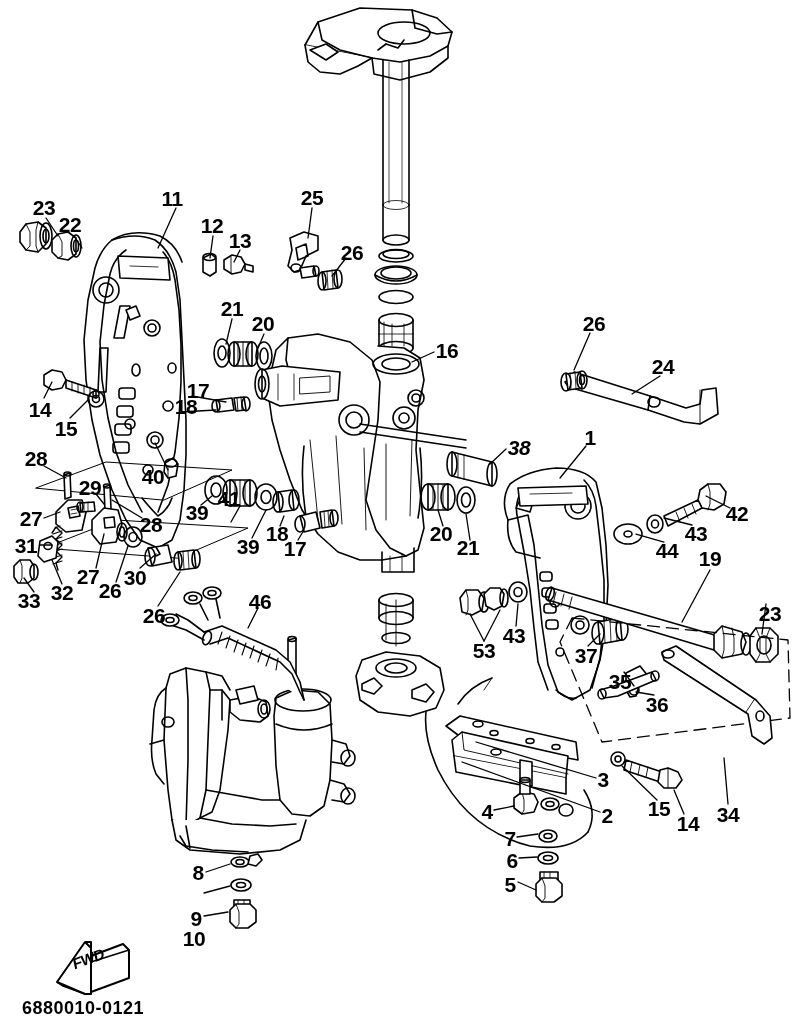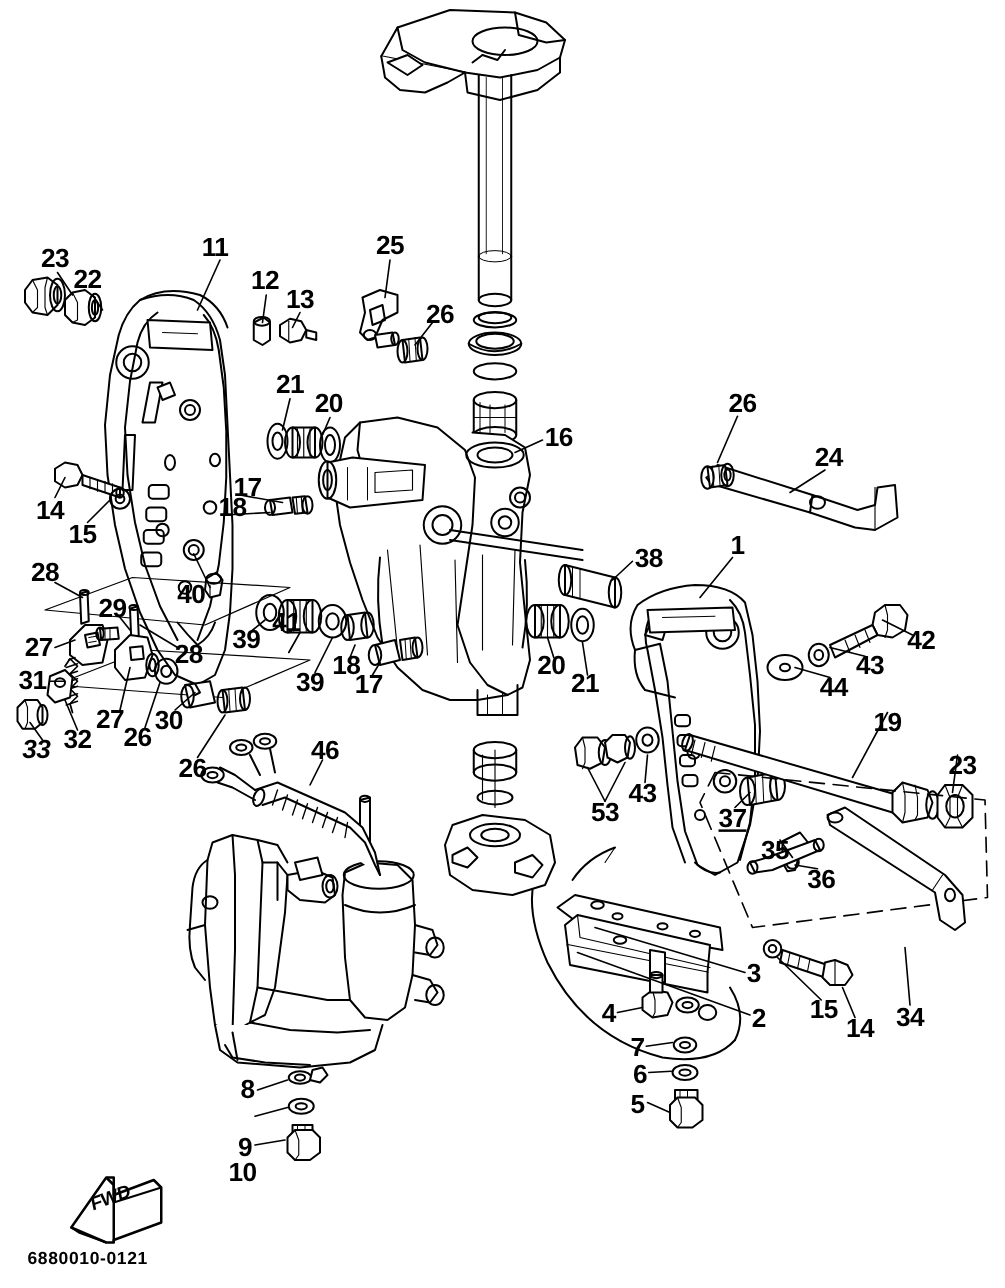--- a/index.html
+++ b/index.html
@@ -35,21 +35,21 @@
     white-space: nowrap;
     letter-spacing: -0.5px;
     transform: translate(-50%, -50%);
     user-select: none;
   }
   #drawing-number {
     position: absolute;
     left: 22px;
     top: 998px;
     font-family: "Liberation Sans", sans-serif;
-    font-size: 14px;
+    font-size: 18px;
     font-weight: 700;
     color: #000000;
     letter-spacing: 0.5px;
     white-space: nowrap;
   }
   #fwd-indicator {
     position: absolute;
     left: 45px;
     top: 936px;
     width: 96px;
@@ -629,48 +629,48 @@
       <div class="callout" style="left: 232px; top: 308px;">21</div>
       <div class="callout" style="left: 263px; top: 323px;">20</div>
       <div class="callout" style="left: 594px; top: 323px;">26</div>
       <div class="callout" style="left: 447px; top: 350px;">16</div>
       <div class="callout" style="left: 663px; top: 366px;">24</div>
       <div class="callout" style="left: 198px; top: 390px;">17</div>
       <div class="callout" style="left: 186px; top: 406px;">18</div>
       <div class="callout" style="left: 40px; top: 409px;">14</div>
       <div class="callout" style="left: 66px; top: 428px;">15</div>
       <div class="callout" style="left: 153px; top: 476px; text-align: center;">40</div>
-      <div class="callout" style="left: 519px; top: 447px;">38</div>
+      <div class="callout" style="left: 519px; top: 447px; font-style: italic;">38</div>
       <div class="callout" style="left: 590px; top: 437px;">1</div>
       <div class="callout" style="left: 36px; top: 458px;">28</div>
       <div class="callout" style="left: 90px; top: 487px;">29</div>
       <div class="callout" style="left: 151px; top: 524px;">28</div>
       <div class="callout" style="left: 31px; top: 518px;">27</div>
       <div class="callout" style="left: 88px; top: 576px;">27</div>
       <div class="callout" style="left: 26px; top: 545px;">31</div>
       <div class="callout" style="left: 62px; top: 592px; text-align: right;">32</div>
-      <div class="callout" style="left: 29px; top: 600px; font-style: italic;">33</div>
+      <div class="callout" style="left: 29px; top: 600px;">33</div>
       <div class="callout" style="left: 110px; top: 590px;">26</div>
       <div class="callout" style="left: 135px; top: 577px;">30</div>
       <div class="callout" style="left: 154px; top: 615px;">26</div>
       <div class="callout" style="left: 197px; top: 512px;">39</div>
       <div class="callout" style="left: 229px; top: 498px;">41</div>
       <div class="callout" style="left: 248px; top: 546px;">39</div>
       <div class="callout" style="left: 277px; top: 533px;">18</div>
       <div class="callout" style="left: 295px; top: 548px;">17</div>
       <div class="callout" style="left: 441px; top: 533px;">20</div>
       <div class="callout" style="left: 468px; top: 547px;">21</div>
       <div class="callout" style="left: 737px; top: 513px;">42</div>
       <div class="callout" style="left: 696px; top: 533px;">43</div>
       <div class="callout" style="left: 667px; top: 550px; text-align: center;">44</div>
-      <div class="callout" style="left: 710px; top: 578px;">19</div>
+      <div class="callout" style="left: 710px; top: 558px;">19</div>
       <div class="callout" style="left: 770px; top: 613px;">23</div>
       <div class="callout" style="left: 484px; top: 650px;">53</div>
       <div class="callout" style="left: 514px; top: 635px;">43</div>
-      <div class="callout" style="left: 586px; top: 655px; text-decoration: underline;">37</div>
+      <div class="callout" style="left: 586px; top: 655px;">37</div>
       <div class="callout" style="left: 620px; top: 681px;">35</div>
       <div class="callout" style="left: 657px; top: 704px;">36</div>
       <div class="callout" style="left: 260px; top: 601px;">46</div>
       <div class="callout" style="left: 603px; top: 779px;">3</div>
       <div class="callout" style="left: 607px; top: 815px;">2</div>
       <div class="callout" style="left: 487px; top: 811px;">4</div>
       <div class="callout" style="left: 510px; top: 838px;">7</div>
       <div class="callout" style="left: 512px; top: 860px;">6</div>
       <div class="callout" style="left: 510px; top: 884px;">5</div>
       <div class="callout" style="left: 659px; top: 808px;">15</div>

